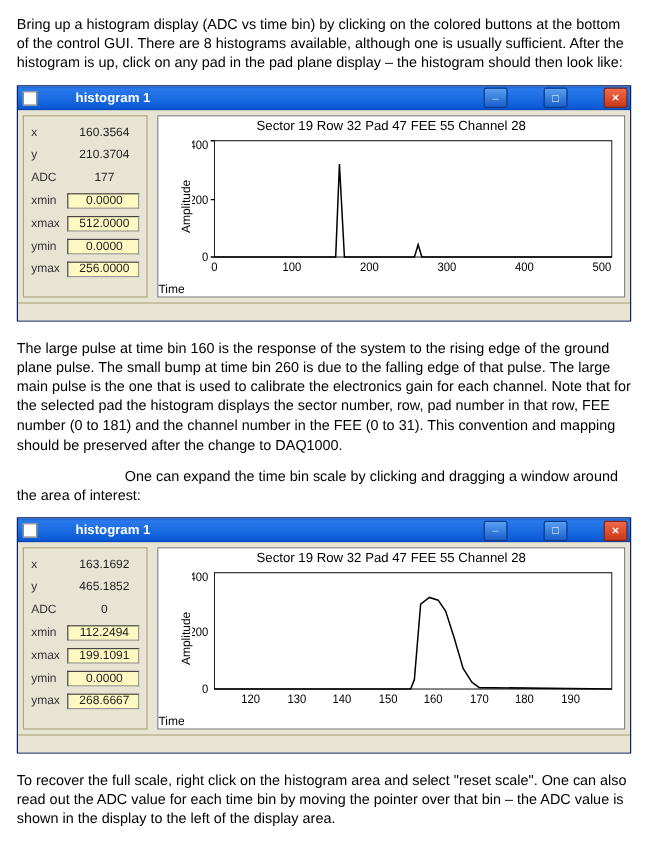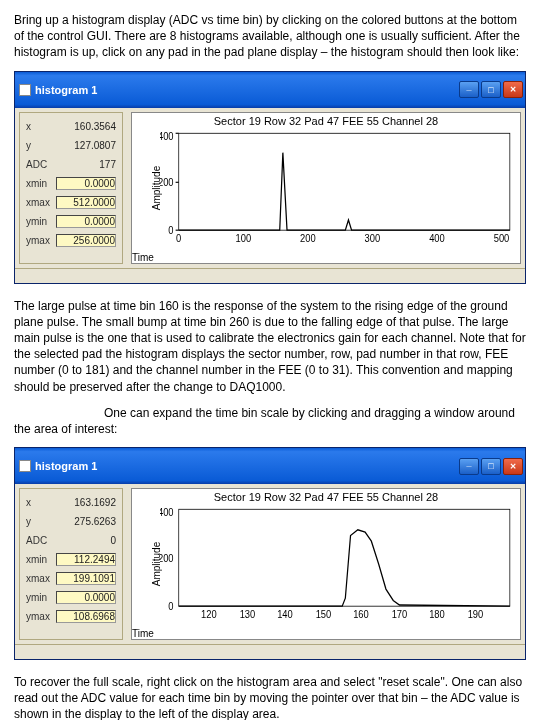--- a/index.html
+++ b/index.html
@@ -19,27 +19,28 @@
   .para.indent {
     text-indent: 90px;
   }
   .window {
     border: 1px solid #0a246a;
     margin: 6px 0 14px 0;
     background: #e8e4d4;
     font-size: 10px;
   }
   .titlebar {
-    height: 36px;
+    height: 20px;
     background: linear-gradient(to bottom, #0a5bd6 0%, #2b7aec 10%, #0a5bd6 90%, #083da8 100%);
     display: flex;
     align-items: center;
     color: #fff;
     font-size: 11px;
     padding: 0 2px 0 4px;
+    gap: 28px;
   }
   .titlebar .icon-box {
     width: 12px; height: 12px;
     background: #fff;
     border: 1px solid #888;
     margin-right: 4px;
     display: inline-block;
     box-sizing: border-box;
   }
   .titlebar .title {
@@ -86,21 +87,21 @@
     align-items: center;
     margin-bottom: 4px;
     height: 15px;
   }
   .row .lab {
     width: 30px;
     color: #333;
   }
   .row .val {
     flex: 1;
-    text-align: right;
+    text-align: center;
     padding-left: 2px;
     color: #222;
   }
   .row .val.boxed {
     border: 1px inset #999;
     background: #fef9c3;
   }
   .plot-area {
     flex: 1;
     background: #fff;
@@ -160,21 +161,21 @@
     <span class="win-btn close"></span>
   </div>
   <div class="win-body">
     <div class="side-panel">
       <div class="row">
           <span class="lab">x</span>
           <span class="val">160.3564</span>
         </div>
       <div class="row">
           <span class="lab">y</span>
-          <span class="val">127.0807</span>
+          <span class="val">210.3704</span>
         </div>
       <div class="row">
           <span class="lab">ADC</span>
           <span class="val">177</span>
         </div>
       <div class="row">
           <span class="lab">xmin</span>
           <span class="val boxed">0.0000</span>
         </div>
       <div class="row">
@@ -230,41 +231,41 @@
     <span class="win-btn close"></span>
   </div>
   <div class="win-body">
     <div class="side-panel">
       <div class="row">
           <span class="lab">x</span>
           <span class="val">163.1692</span>
         </div>
       <div class="row">
           <span class="lab">y</span>
-          <span class="val">275.6263</span>
+          <span class="val">465.1852</span>
         </div>
       <div class="row">
           <span class="lab">ADC</span>
           <span class="val">0</span>
         </div>
       <div class="row">
           <span class="lab">xmin</span>
           <span class="val boxed">112.2494</span>
         </div>
       <div class="row">
           <span class="lab">xmax</span>
           <span class="val boxed">199.1091</span>
         </div>
       <div class="row">
           <span class="lab">ymin</span>
           <span class="val boxed">0.0000</span>
         </div>
       <div class="row">
           <span class="lab">ymax</span>
-          <span class="val boxed">108.6968</span>
+          <span class="val boxed">268.6667</span>
         </div>
     </div>
     <div class="plot-area">
       <div class="plot-title">Sector 19 Row 32 Pad 47 FEE 55 Channel 28</div>
       <div class="ylab">Amplitude</div>
       <svg class="chart" viewBox="0 0 340 100" preserveAspectRatio="none">
         <rect x="18" y="2" width="318" height="85" fill="none" stroke="#000" stroke-width="0.7"></rect>
         <text x="13" y="90" text-anchor="end">0</text>
         <text x="13" y="48" text-anchor="end">200</text>
         <text x="13" y="8" text-anchor="end">400</text>

